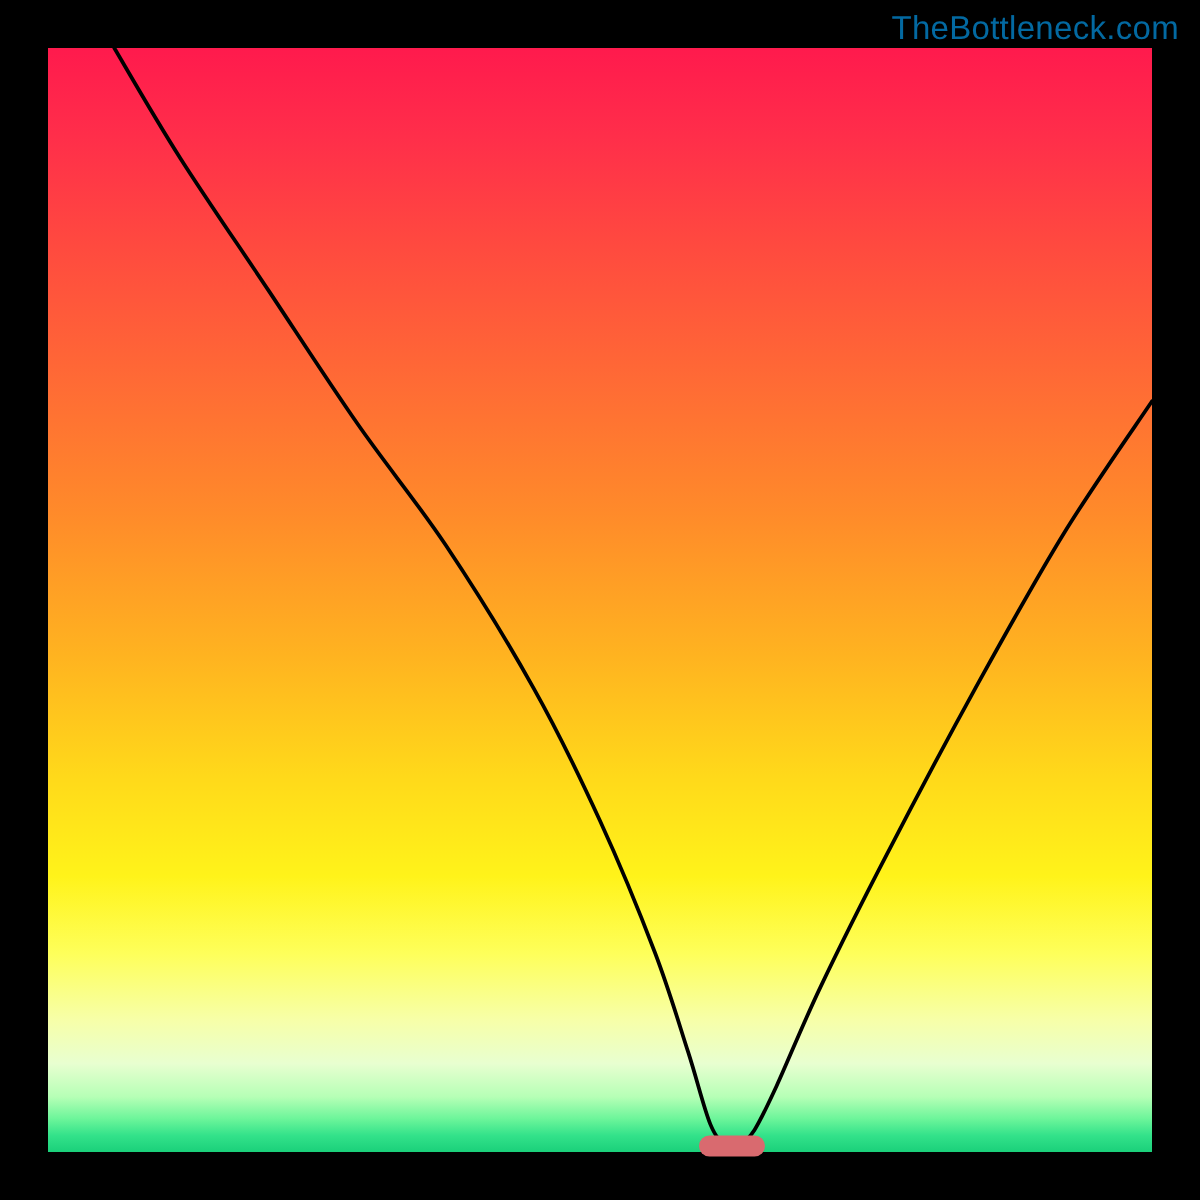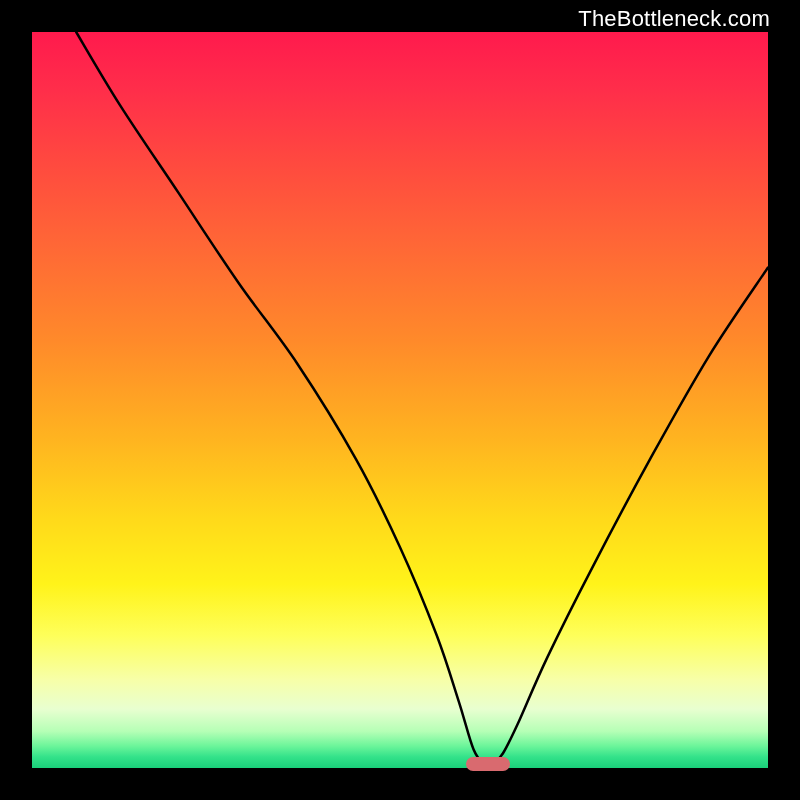--- a/index.html
+++ b/index.html
@@ -44,22 +44,22 @@
   .plot-area svg {
     position: absolute;
     left: 0;
     top: 0;
     width: 100%;
     height: 100%;
   }
   .watermark {
     position: absolute;
     top: 6px;
-    right: 30px;
-    color: #ffffff;
+    right: 14px;
+    color: #0369a1;
     font-size: 22px;
     font-weight: 500;
     letter-spacing: 0.2px;
     user-select: none;
   }
   .marker {
     position: absolute;
     width: 44px;
     height: 14px;
     border-radius: 7px;

